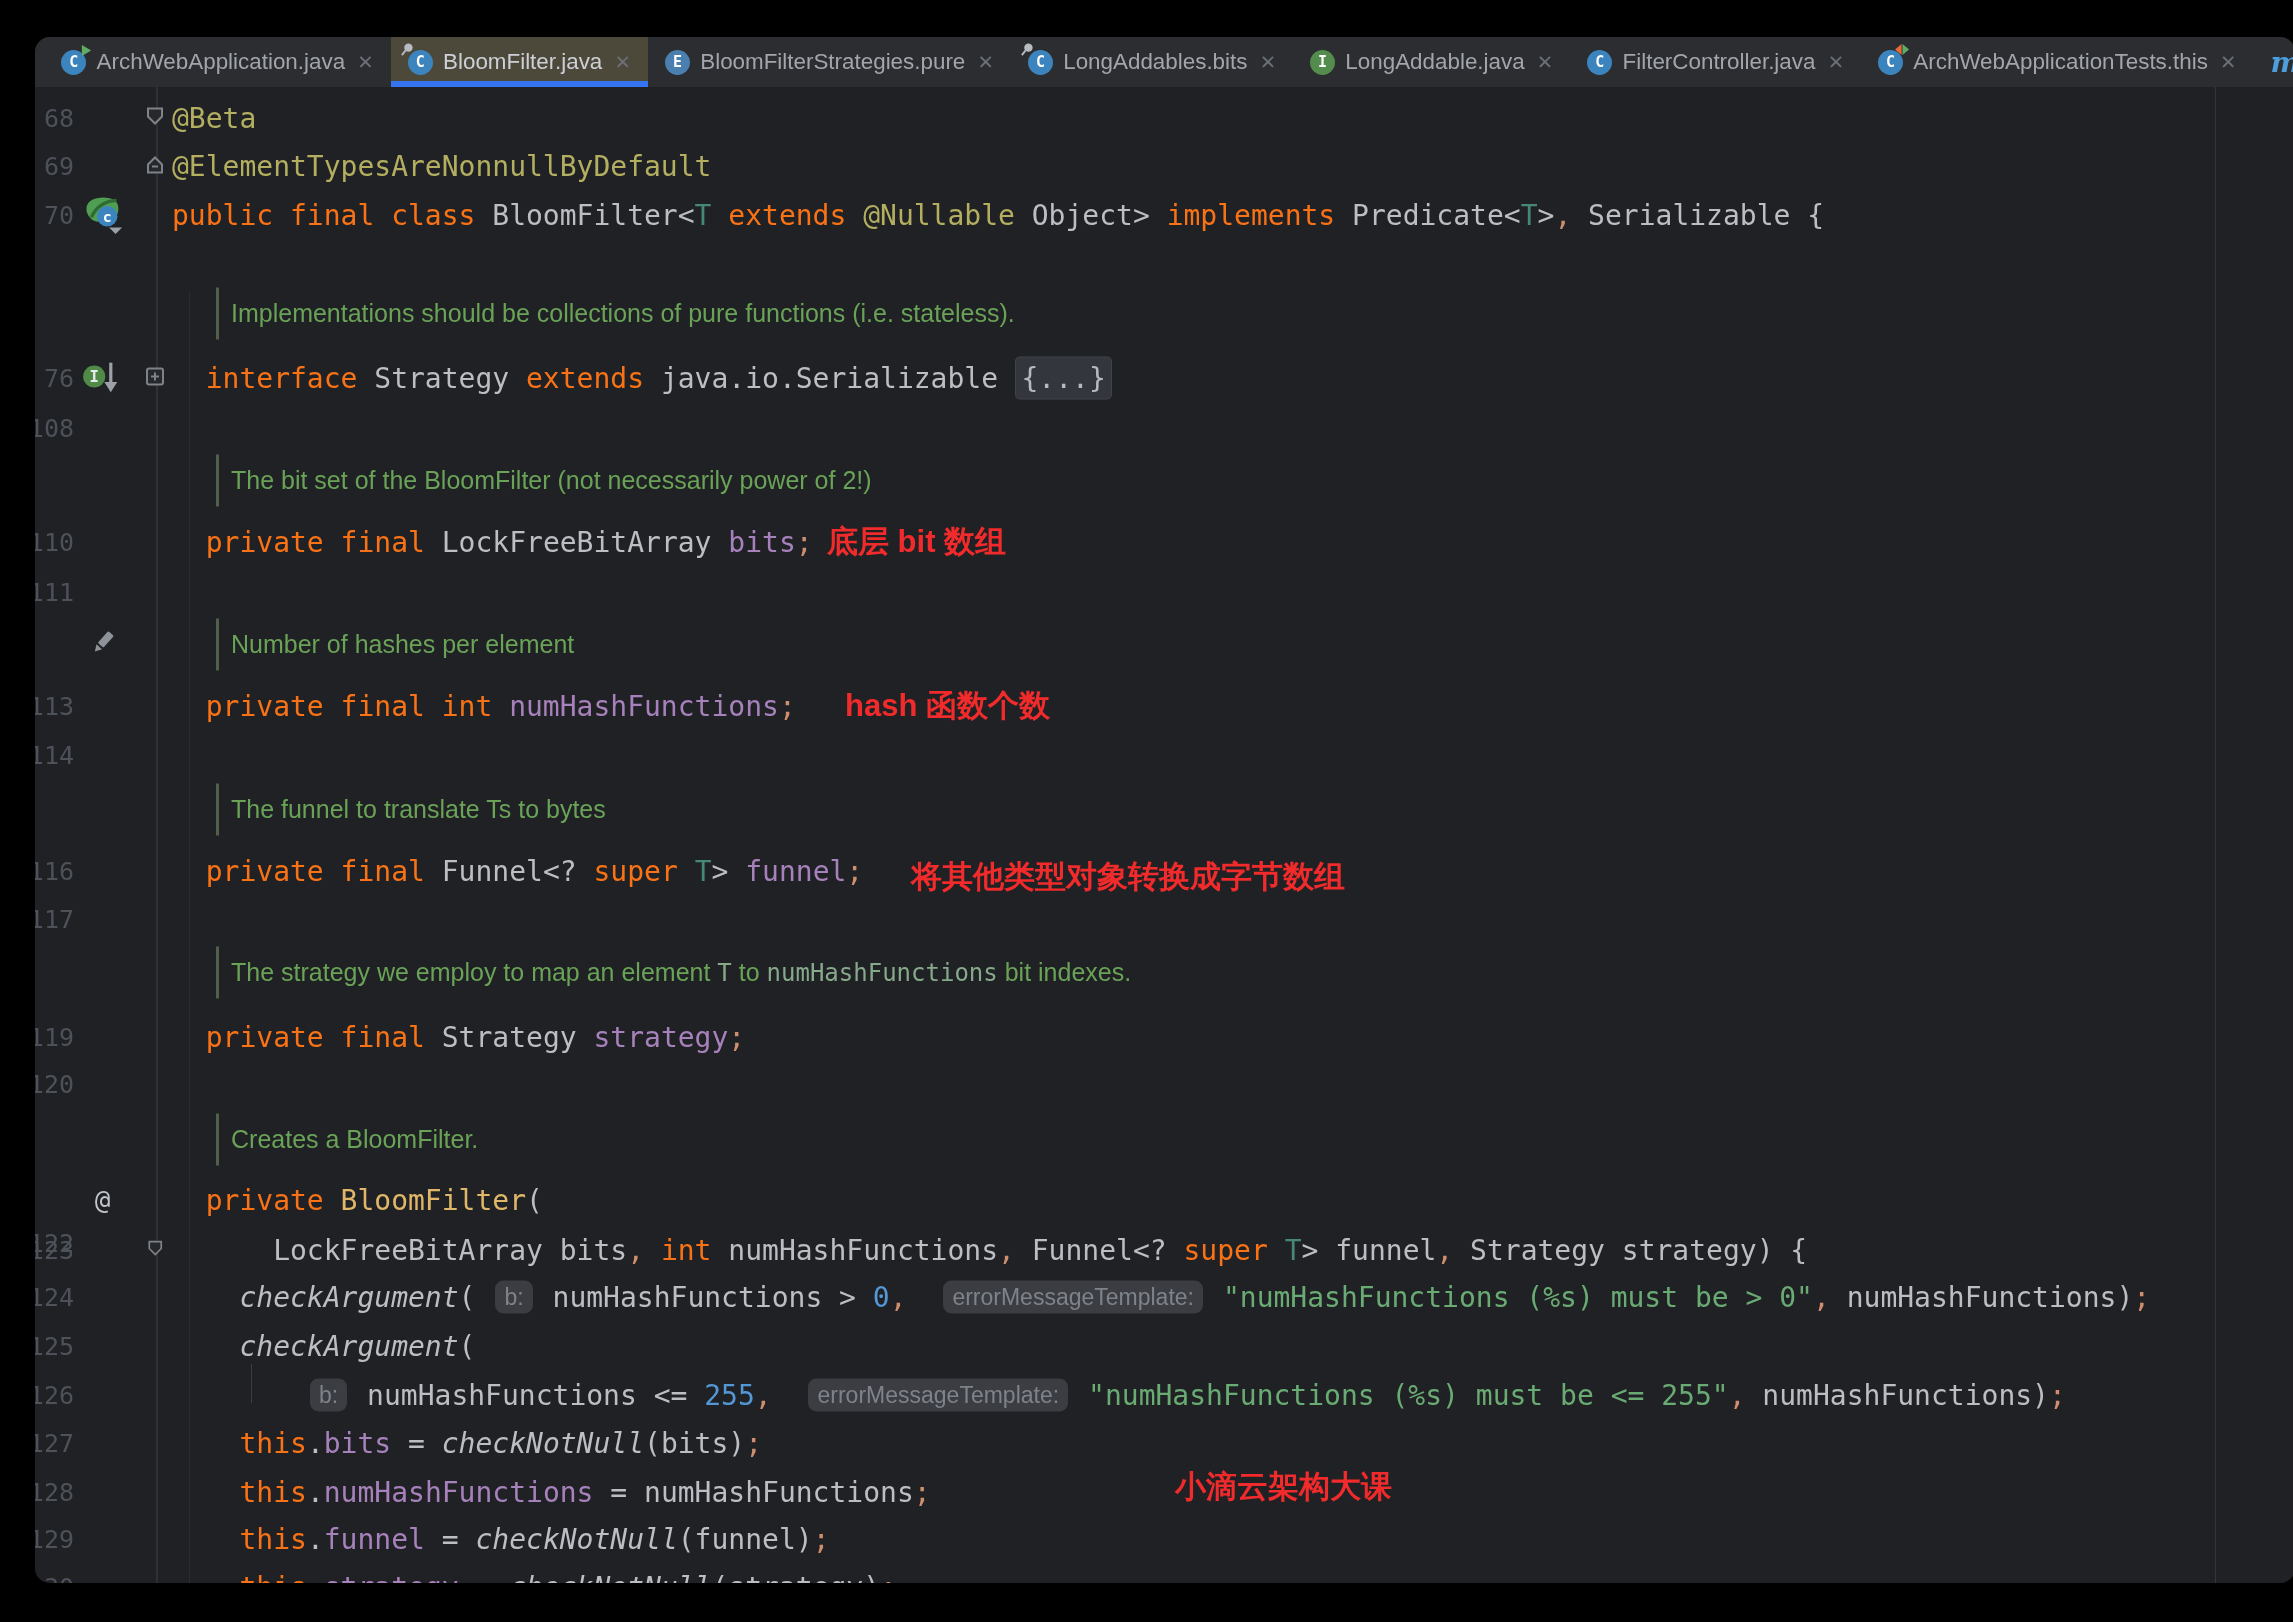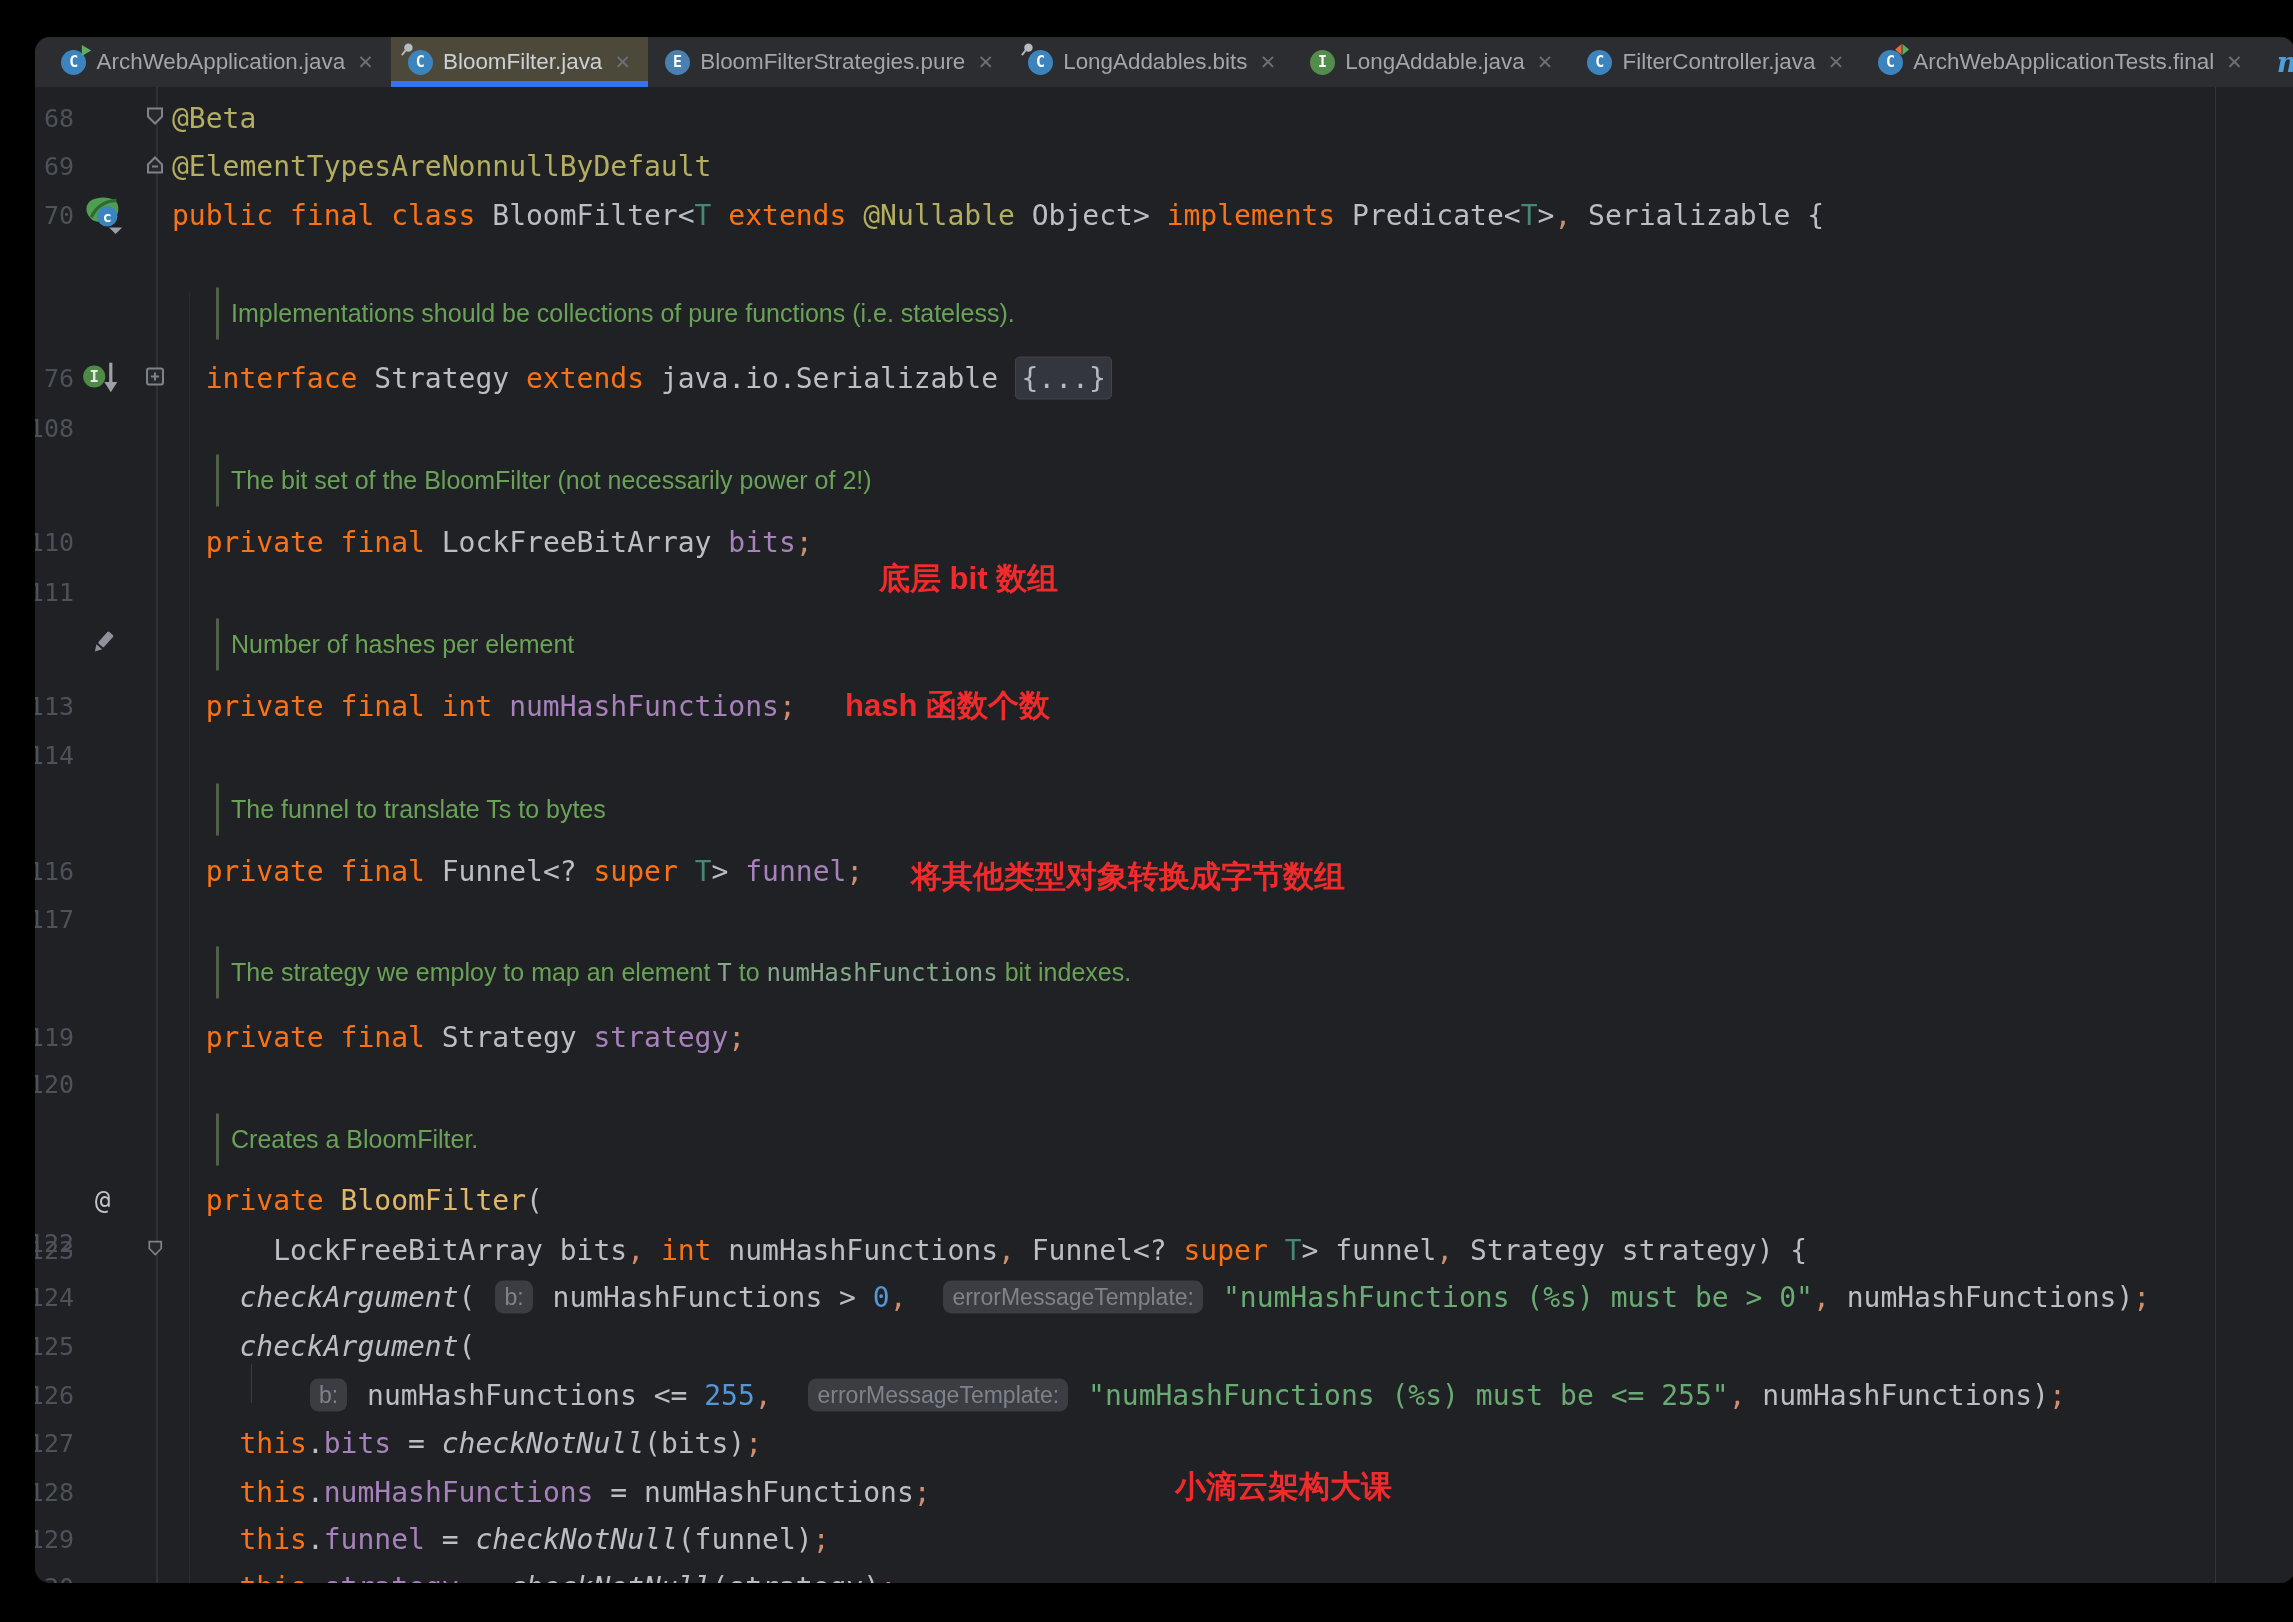--- a/index.html
+++ b/index.html
@@ -90,21 +90,21 @@
         <div class="tab">
           <span class="ficon bg-class">C</span>
           <span>FilterController.java</span>
           <span class="close">✕</span>
         </div>
         <div class="tab">
           <span class="ficon bg-class">C<svg class="ovl" style="top:-6.5px;right:-7.5px" width="17" height="13" viewBox="0 0 18 14">
               <polygon points="1,7 8,1 8,13" fill="#E8683A"></polygon>
               <polygon points="9,1 16,7 9,13" fill="#5FAD65"></polygon>
             </svg></span>
-          <span>ArchWebApplicationTests.final</span>
+          <span>ArchWebApplicationTests.this</span>
           <span class="close">✕</span>
         </div>
         <div class="tab">
           <span class="mvn">m</span>
         </div>
       </div>
     <div class="editor">
       <div class="vline" style="left:121px;background:#2E3034;"></div>
       <div class="vline" style="left:154px;top:205px;width:0.9px;background:#2A2C30;"></div>
       <div class="vline" style="left:2180px;width:0.9px;background:#32353A;"></div>
@@ -187,20 +187,20 @@
         <div class="lnum" style="top: 1308px;">126</div>
         <div class="row" style="top: 1308px;"><span class="seg-def">        </span><span class="seg-inlay">b:</span><span class="seg-def"> numHashFunctions &lt;= </span><span class="seg-num">255</span><span class="seg-sep">,</span><span class="seg-def">  </span><span class="seg-inlay">errorMessageTemplate:</span><span class="seg-def"> </span><span class="seg-str">"numHashFunctions (%s) must be &lt;= 255"</span><span class="seg-sep">,</span><span class="seg-def"> numHashFunctions)</span><span class="seg-sep">;</span></div>
         <div class="lnum" style="top: 1356px;">127</div>
         <div class="row" style="top: 1356px;"><span class="seg-def">    </span><span class="seg-kw">this</span><span class="seg-def">.</span><span class="seg-fld">bits</span><span class="seg-def"> = </span><span class="seg-call">checkNotNull</span><span class="seg-def">(bits)</span><span class="seg-sep">;</span></div>
         <div class="lnum" style="top: 1405px;">128</div>
         <div class="row" style="top: 1405px;"><span class="seg-def">    </span><span class="seg-kw">this</span><span class="seg-def">.</span><span class="seg-fld">numHashFunctions</span><span class="seg-def"> = numHashFunctions</span><span class="seg-sep">;</span></div>
         <div class="lnum" style="top: 1452px;">129</div>
         <div class="row" style="top: 1452px;"><span class="seg-def">    </span><span class="seg-kw">this</span><span class="seg-def">.</span><span class="seg-fld">funnel</span><span class="seg-def"> = </span><span class="seg-call">checkNotNull</span><span class="seg-def">(funnel)</span><span class="seg-sep">;</span></div>
         <div class="lnum" style="top: 1500px;">130</div>
         <div class="row" style="top: 1500px;"><span class="seg-def">    </span><span class="seg-kw">this</span><span class="seg-def">.</span><span class="seg-fld">strategy</span><span class="seg-def"> = </span><span class="seg-call">checkNotNull</span><span class="seg-def">(strategy)</span><span class="seg-sep">;</span></div>
-        <div class="red-note" style="left: 844px; top: 455px; margin-top: 37px;">底层 bit 数组</div>
+        <div class="red-note" style="left: 792px; top: 455px;">底层 bit 数组</div>
         <div class="red-note" style="left: 810px; top: 619px;">hash 函数个数</div>
         <div class="red-note" style="left: 876px; top: 790px;">将其他类型对象转换成字节数组</div>
         <div class="red-note" style="left: 1140px; top: 1400px;">小滴云架构大课</div>
       </div>
   </div>
 </div>
 
 
 </body></html>

